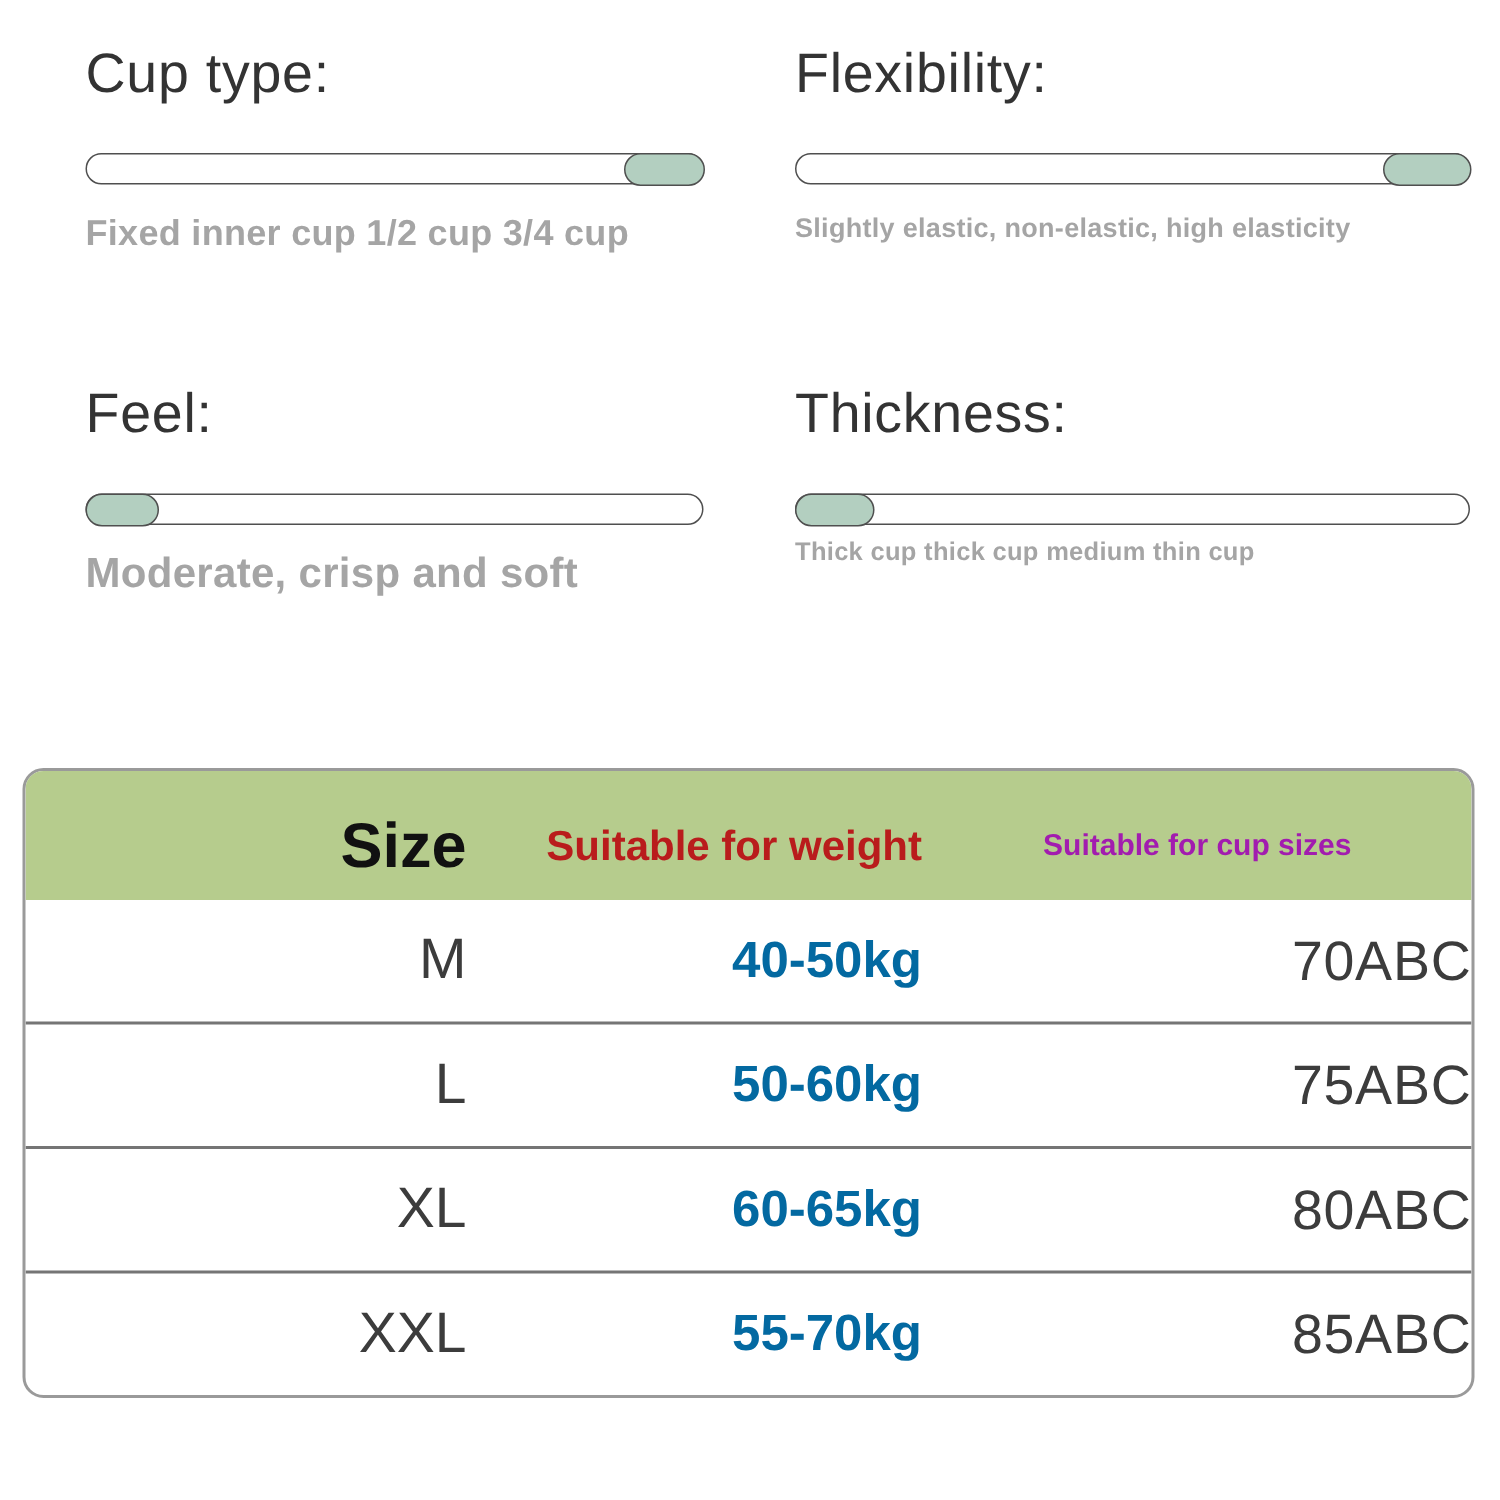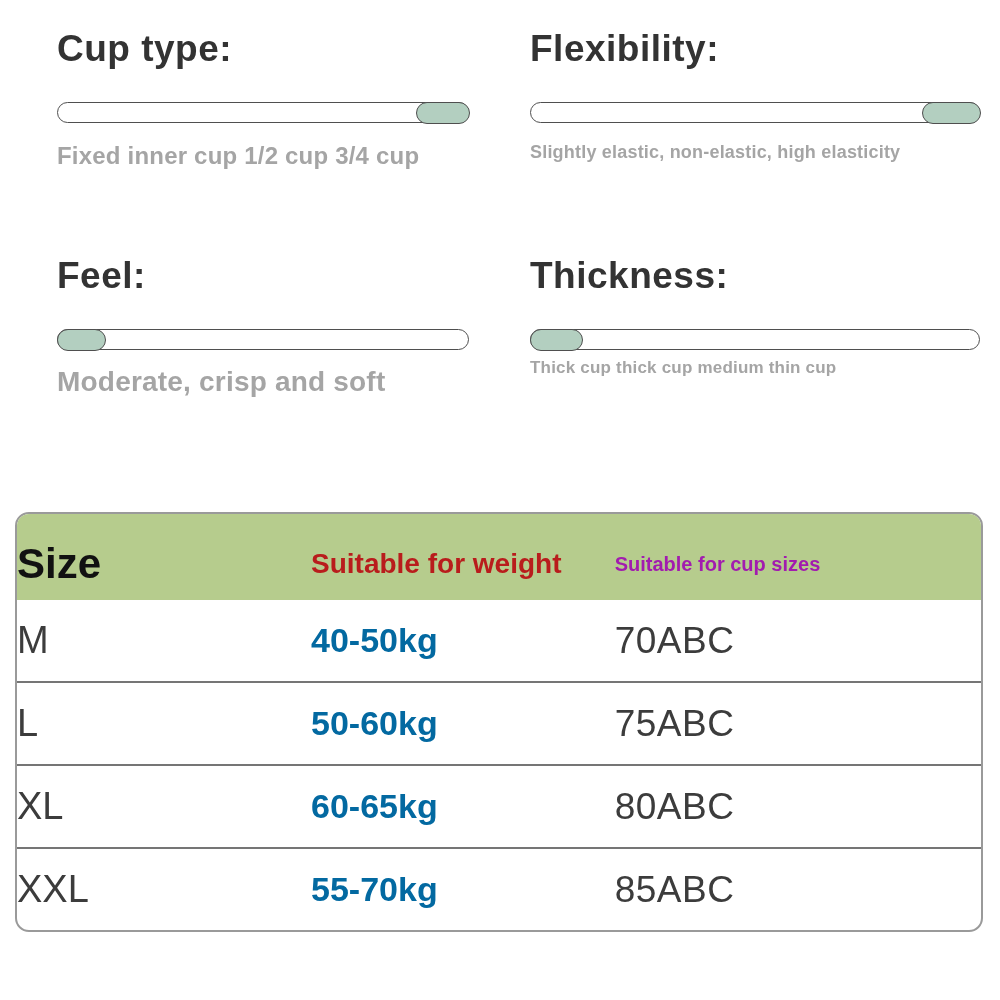--- a/index.html
+++ b/index.html
@@ -17,21 +17,21 @@
   .canvas{position:relative;width:1000px;height:1000px;background:#ffffff;overflow:hidden;}
 
   
   .attr{position:absolute;}
   .attr-0{left:57px;top:26px;width:412px;}
   .attr-1{left:530px;top:26px;width:450px;}
   .attr-2{left:57px;top:253px;width:412px;}
   .attr-3{left:530px;top:253px;width:450px;}
 
   .attr h2{
-    font-size:37px;font-weight:bold;color:var(--heading-text);
+    font-size:37px;font-weight:normal;color:var(--heading-text);
     line-height:46px;letter-spacing:0.5px;
   }
   .slider{
     position:relative;margin-top:30px;height:21px;background:#ffffff;
     border:1.5px solid var(--slider-border);border-radius:12px;
   }
   .slider .fill{
     position:absolute;top:-1.5px;height:calc(100% + 3px);width:13%;
     background:var(--slider-fill);border:1.5px solid var(--slider-border);
     border-radius:12px;
@@ -55,21 +55,21 @@
     display:flex;flex-direction:column;
   }
   .t-row{
     display:grid;grid-template-columns:30.5% 31.5% 38%;
     align-items:center;flex:1 1 0;
   }
   .t-header{
     background:var(--table-header-bg);
     flex:0 0 86px;padding-top:14px;
   }
-  .t-cell{text-align:left;color:#3c3c3c;}
+  .t-cell{text-align:right;color:#3c3c3c;padding-left:15px;}
   .t-header .h-size{font-size:42px;font-weight:bold;color:#111111;}
   .t-header .h-weight{font-size:28px;font-weight:bold;color:#b91c1c;}
   .t-header .h-cups{font-size:20px;font-weight:bold;color:#a21caf;padding-right:80px;}
   .t-body-row + .t-body-row{border-top:2px solid var(--row-divider);}
   .c-size{font-size:38px;font-weight:400;color:#3c3c3c;}
   .c-weight{font-size:34px;font-weight:bold;color:#0369a1;}
   .c-cups{font-size:37px;font-weight:400;color:#3c3c3c;letter-spacing:0.5px;}
 </style>
 </head>
 <body>

